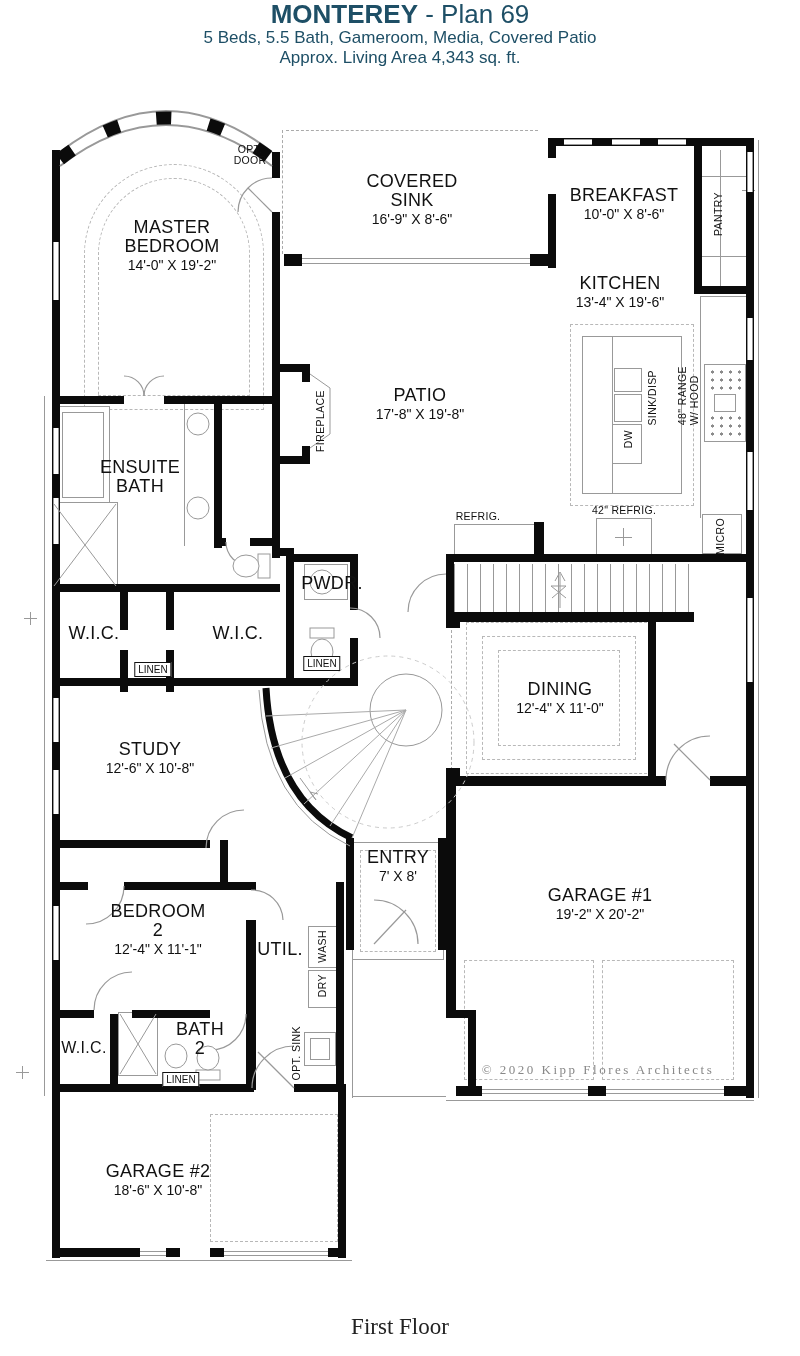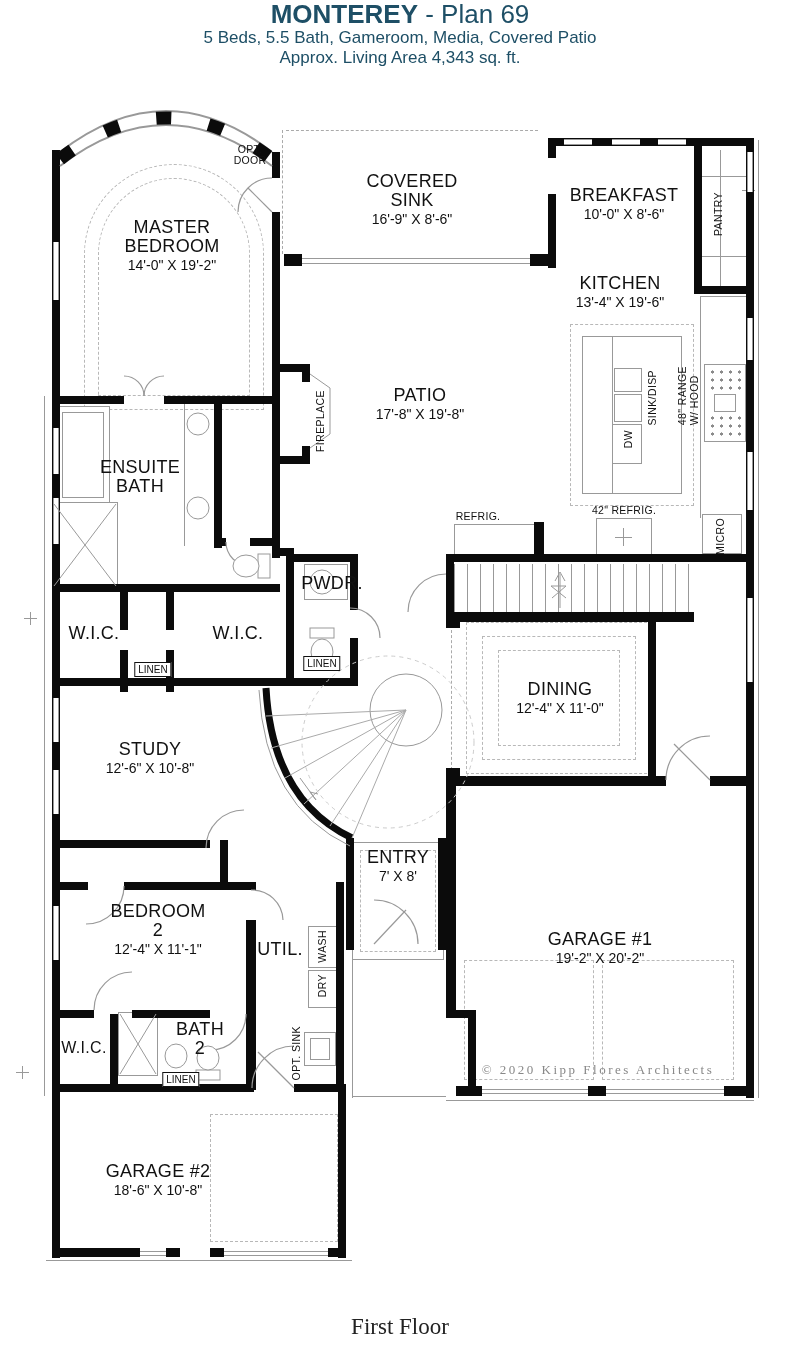--- a/index.html
+++ b/index.html
@@ -332,21 +332,21 @@
     <div class="dims">12'-4" X 11'-0"</div>
   </div>
   <div class="lbl" style="left:150px;top:740px">
     <div>STUDY</div>
     <div class="dims">12'-6" X 10'-8"</div>
   </div>
   <div class="lbl" style="left:398px;top:848px">
     <div>ENTRY</div>
     <div class="dims">7' X 8'</div>
   </div>
-  <div class="lbl" style="left:600px;top:930px">
+  <div class="lbl" style="left:600px;top:886px">
     <div>GARAGE #1</div>
     <div class="dims">19'-2" X 20'-2"</div>
   </div>
   <div class="lbl" style="left:158px;top:902px">
     <div>BEDROOM</div>
     <div>2</div>
     <div class="dims">12'-4" X 11'-1"</div>
   </div>
   <div class="lbl" style="left:280px;top:940px">
     <div>UTIL.</div>

